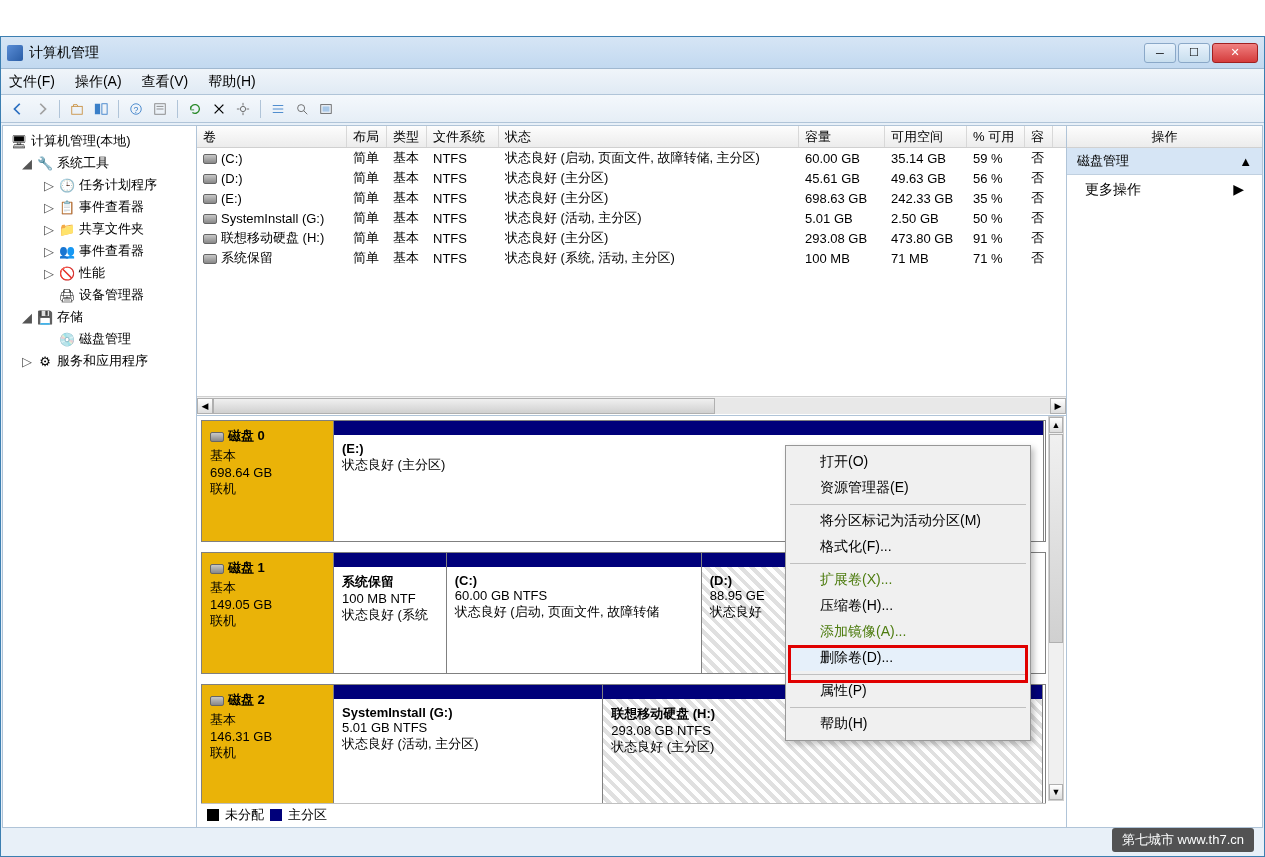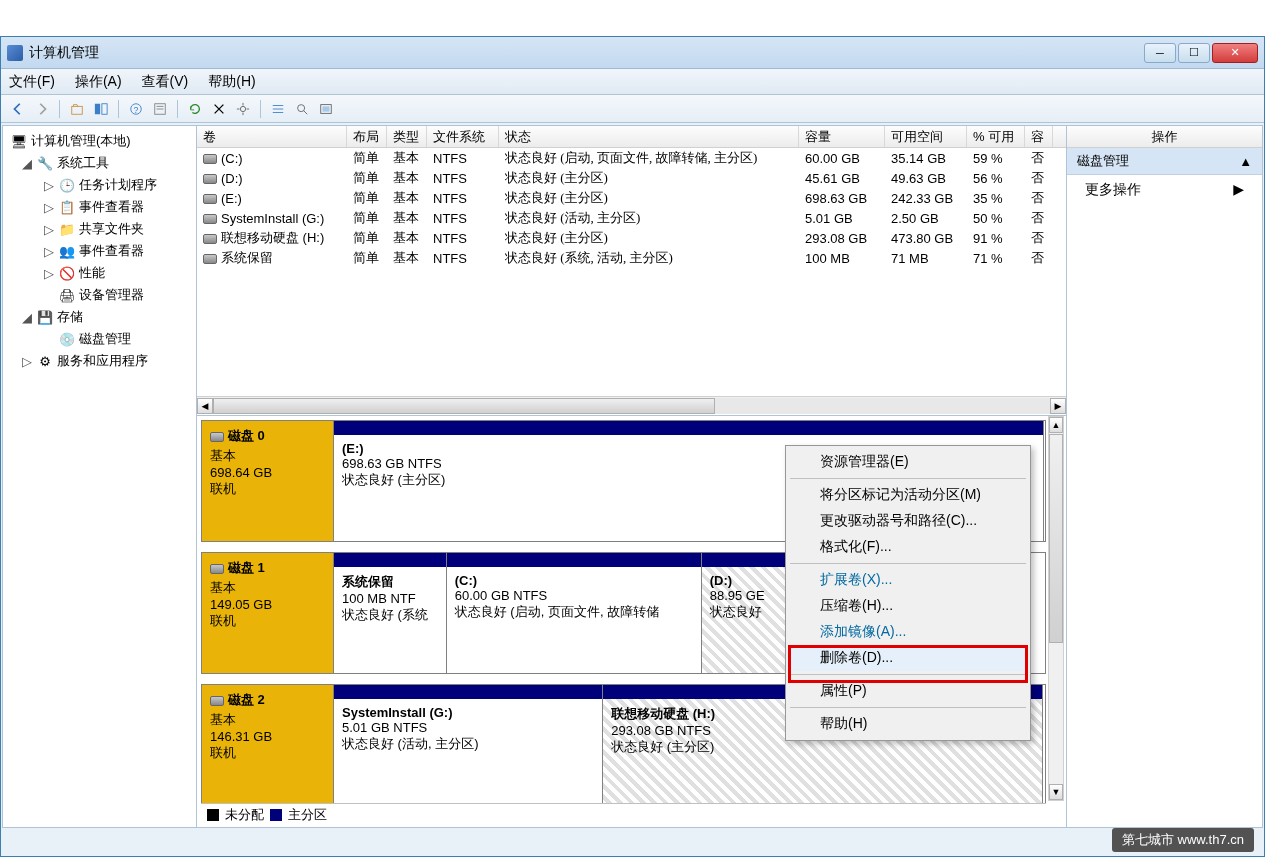--- a/index.html
+++ b/index.html
@@ -42,21 +42,21 @@
 .vol-list { flex: 0 0 auto; height: 290px; border-bottom:1px solid #b0c4d8; overflow:hidden; }
 .vol-header { display:flex; height:22px; background: linear-gradient(#fdfdfd,#ececec); border-bottom:1px solid #d0d0d0; font-size:13px; }
 .vol-header .col { padding: 2px 6px; border-right:1px solid #d8d8d8; overflow:hidden; white-space:nowrap; }
 .vol-row { display:flex; height:20px; align-items:center; font-size:13px; }
 .vol-row .col { padding: 0 6px; overflow:hidden; white-space:nowrap; }
 .vol-ic { width:14px; height:10px; background:linear-gradient(#c8c8c8,#888); border:1px solid #666; border-radius:2px; display:inline-block; margin-right:4px; vertical-align:middle; }
 .col.c-vol { width:150px; }
 .col.c-lay { width:40px; }
 .col.c-typ { width:40px; }
 .col.c-fs  { width:72px; }
-.col.c-st  { width:300px;font-family:Liberation Serif, serif; }
+.col.c-st  { width:300px; }
 .col.c-cap { width:86px; }
 .col.c-free{ width:82px; }
 .col.c-pct { width:58px; }
 .col.c-ov  { width:28px; }
 
 .hscroll { height:18px; background:#f0f0f0; border-top:1px solid #d0d0d0; display:flex; align-items:center; }
 .hscroll .sbtn { width:16px; height:16px; border:1px solid #b0b0b0; background:linear-gradient(#fff,#ddd); display:flex;align-items:center;justify-content:center;font-size:9px;font-family:Arial; }
 .hscroll .track { flex:1; height:16px; background:#e8e8e8; position:relative; }
 .hscroll .thumb { position:absolute; left:0; width:60%; top:0; bottom:0; background:linear-gradient(#f0f0f0,#d0d0d0); border:1px solid #b0b0b0; }
 
@@ -84,21 +84,21 @@
 .vscroll .thumb { position:absolute; top:0; height:60%; left:0; right:0; background:linear-gradient(#f0f0f0,#d0d0d0); border:1px solid #b0b0b0; }
 
 
 .action-pane .hdr { height:22px; background:linear-gradient(#fdfdfd,#ececec); border-bottom:1px solid #d0d0d0; padding:2px 8px; font-size:13px; }
 .action-pane .sub { background:#d6e5f5; padding:4px 10px; font-size:13px; display:flex; justify-content:space-between; align-items:center; border-bottom:1px solid #c0d0e0; }
 .action-pane .item { padding:6px 18px; font-size:14px; cursor:pointer; display:flex; justify-content:space-between; }
 
 
 .ctx { position:absolute; background:#f0f0f0; border:1px solid #979797; box-shadow:3px 3px 6px rgba(0,0,0,.25); font-size:14px; padding:3px 2px; z-index:100; }
 .ctx .mi { height:26px; display:flex; align-items:center; padding:0 28px 0 32px; cursor:pointer; white-space:nowrap; }
-.ctx .mi.dis { color:#0369a1; cursor:default;text-align:right; }
+.ctx .mi.dis { color:#4d7c0f; cursor:default;text-align:right; }
 .ctx .sep { height:1px; background:#c0c0c0; margin:3px 2px; }
 .ctx .mi.hl { background:#e6f0fa; }
 
 .red-box { position:absolute; border:3px solid #e00000; pointer-events:none; z-index:101; }
 
 
 .footer { position:absolute; bottom:4px; right:10px; font-size:13px; color:#fff; background:#424242; padding:3px 10px; border-radius:3px; opacity:.9; }
 </style>
 </head>
 <body>
@@ -357,21 +357,20 @@
                 <div class="dname"><span class="ic"></span>磁盘 0</div>
                 <div>基本</div>
                 <div>698.64 GB</div>
                 <div>联机</div>
               </div>
               <div class="disk-parts">
                 <div class="part" style="flex: 0 0 100%;">
                   <div class="pbar"></div>
                   <div class="pbody">
                     <div class="pname">(E:)</div>
-                    <div>698.63 GB NTFS</div>
                     <div>状态良好 (主分区)</div>
                   </div>
                 </div>
               </div>
             </div>
             <div class="disk-row">
               <div class="disk-info">
                 <div class="dname"><span class="ic"></span>磁盘 1</div>
                 <div>基本</div>
                 <div>149.05 GB</div>
@@ -454,24 +453,24 @@
           <span>▲</span>
       </div>
       <div class="item">
         <span>更多操作</span>
           <span>▶</span>
       </div>
     </div>
   </div>
 
   <div class="ctx" id="ctx" style="left:784px; top:408px; width:246px;">
+      <div class="mi">打开(O)</div>
       <div class="mi">资源管理器(E)</div>
       <div class="sep"></div>
       <div class="mi">将分区标记为活动分区(M)</div>
-      <div class="mi">更改驱动器号和路径(C)...</div>
       <div class="mi">格式化(F)...</div>
       <div class="sep"></div>
       <div class="mi dis">扩展卷(X)...</div>
       <div class="mi">压缩卷(H)...</div>
       <div class="mi dis">添加镜像(A)...</div>
       <div class="mi hl">删除卷(D)...</div>
       <div class="sep"></div>
       <div class="mi">属性(P)</div>
       <div class="sep"></div>
       <div class="mi">帮助(H)</div>

